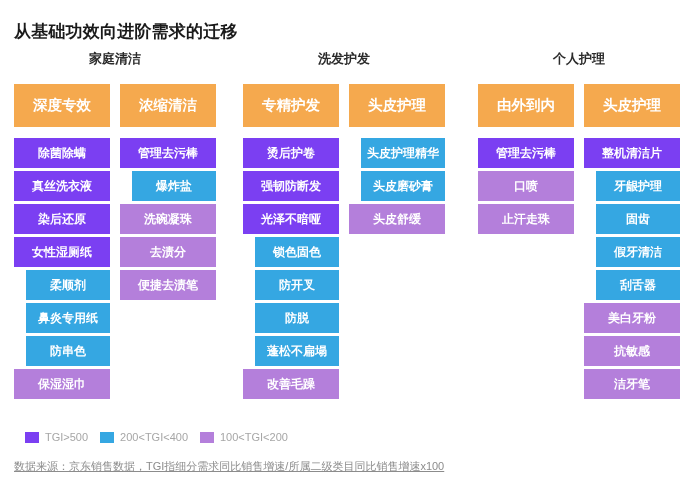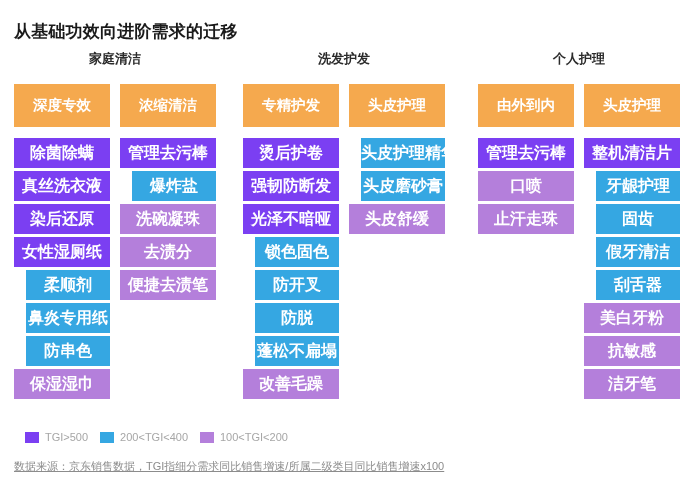--- a/index.html
+++ b/index.html
@@ -47,21 +47,21 @@
     width: 96px;
     display: flex;
     flex-direction: column;
     gap: 3px;
   }
   .cell {
     height: 30px;
     line-height: 30px;
     text-align: center;
     color: #ffffff;
-    font-size: 16px;
+    font-size: 12px;
     font-weight: bold;
     white-space: nowrap;
     overflow: hidden;
     box-sizing: border-box;
   }
   .cell.head {
     height: 43px;
     line-height: 43px;
     font-size: 14.5px;
     font-weight: bold;

